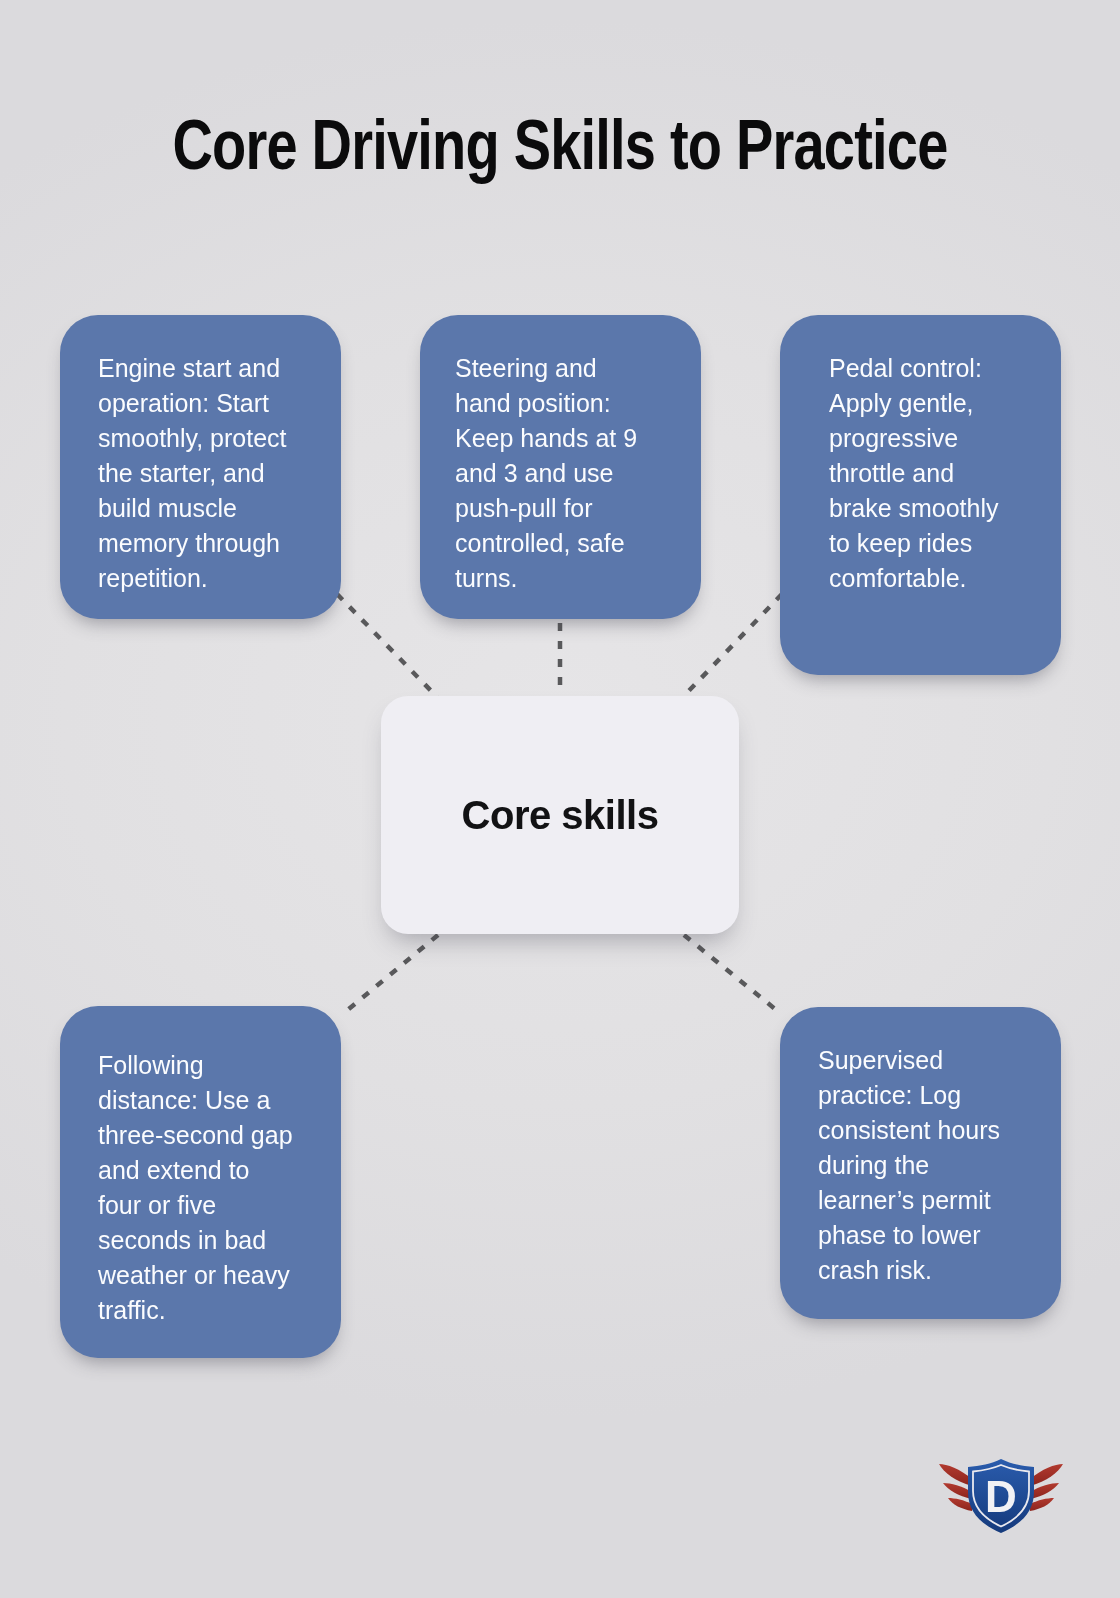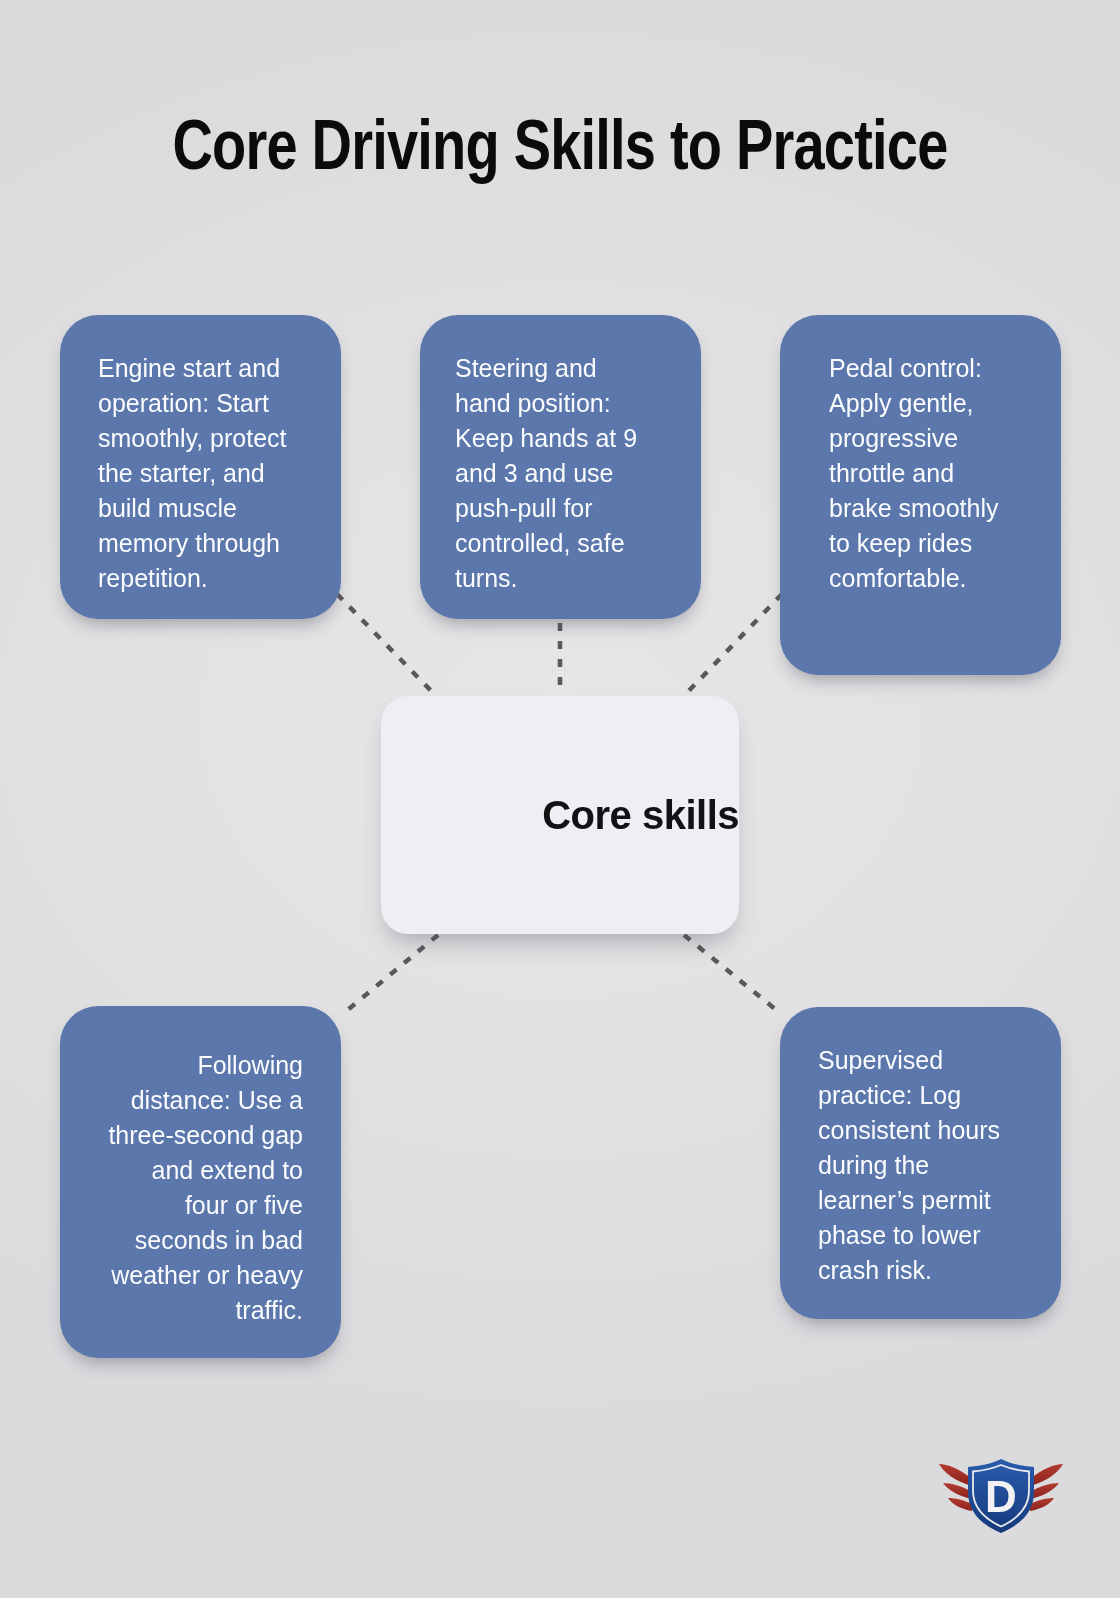--- a/index.html
+++ b/index.html
@@ -57,34 +57,34 @@
   .node-text {
     margin: 12px;
     color: var(--node-text);
     font-size: 25px;
     line-height: 35px;
     white-space: pre-line;
   }
   .node-tl { left: 60px;  top: 315px; height: 304px; }
   .node-tm { left: 420px; top: 315px; height: 304px; padding-left: 23px; }
   .node-tr { left: 780px; top: 315px; height: 360px; padding-left: 37px; }
-  .node-bl { left: 60px;  top: 1006px; height: 352px; padding-top: 30px; text-align: right; }
+  .node-bl { left: 60px;  top: 1006px; height: 352px; padding-top: 30px; }
   .node-br { left: 780px; top: 1007px; height: 312px; padding-top: 24px; }
   .center-node {
     position: absolute;
     left: 381px;
     top: 696px;
     width: 358px;
     height: 238px;
     background: var(--center-bg);
     border-radius: 27px;
     box-shadow: 0 14px 24px -8px rgba(70, 70, 85, 0.38);
     display: flex;
     align-items: center;
-    justify-content: flex-end;
+    justify-content: center;
   }
   .center-label {
     font-size: 40px;
     font-weight: 700;
     letter-spacing: -0.5px;
     color: var(--center-text);
   }
   .brand-logo {
     position: absolute;
     left: 938px;

